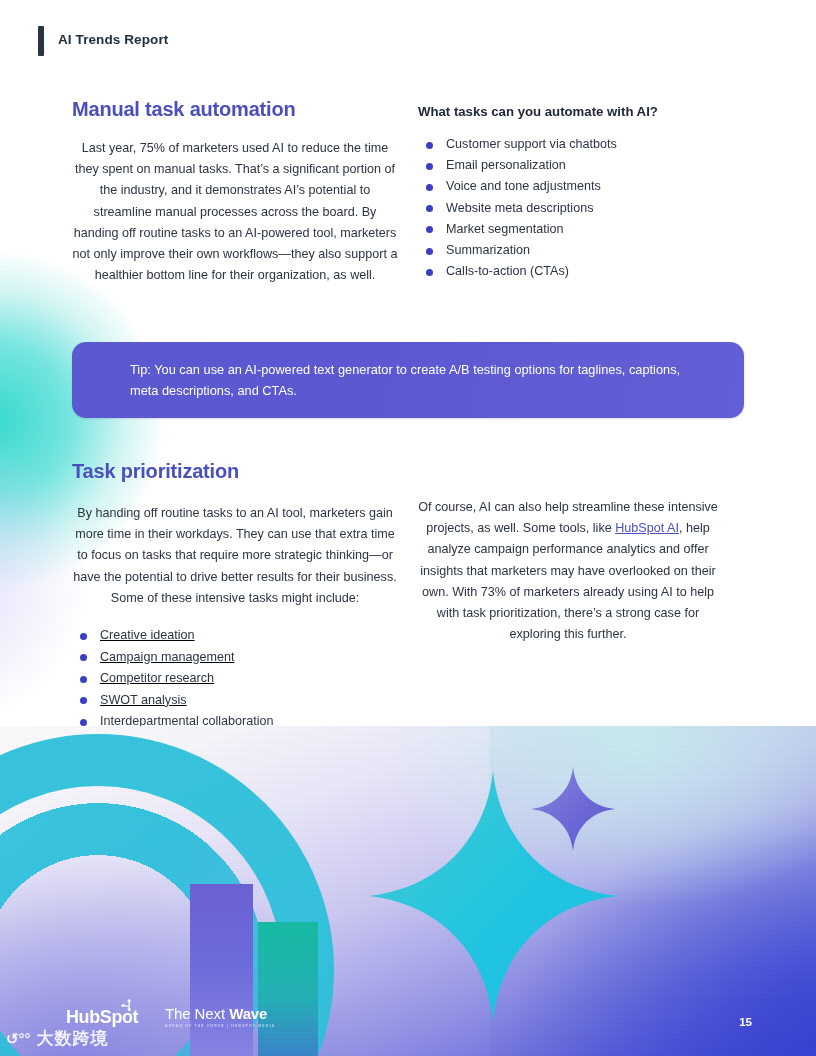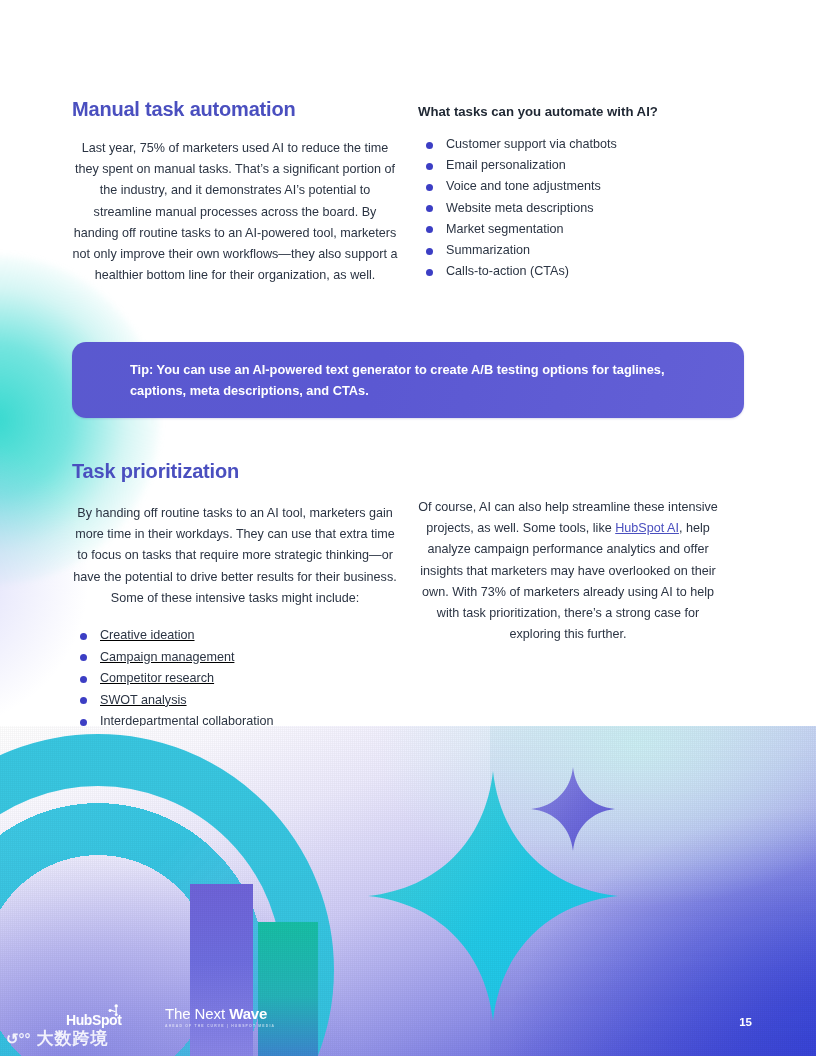--- a/index.html
+++ b/index.html
@@ -140,28 +140,28 @@
 
   
   .tip{
     position:absolute;left:72px;top:342px;width:672px;height:76px;
     border-radius:14px;
     background:linear-gradient(105deg,#5a59cf 0%,#5b58d2 45%,#6360d6 100%);
     box-shadow:0 1px 2px rgba(60,60,140,.18);
   }
   .tip-text{
     position:absolute;left:58px;right:40px;top:18px;
-    color:#ffffff;font-size:12.8px;font-weight:bold;line-height:20.5px;
+    color:#ffffff;font-size:12.8px;font-weight:normal;line-height:20.5px;
   }
 
   
   .footer{position:absolute;left:0;bottom:0;width:816px;height:60px;}
   .logo-hubspot{
     position:absolute;left:66px;bottom:28px;
-    color:#fff;font-size:14px;font-weight:bold;letter-spacing:-.4px;
+    color:#fff;font-size:18px;font-weight:bold;letter-spacing:-.4px;
   }
   .logo-hubspot .sprk{position:relative;display:inline-block;}
   .logo-hubspot .sprk svg{position:absolute;left:-1px;top:-8px;}
   .logo-tnw{
     position:absolute;left:165px;bottom:28px;color:#fff;
     font-size:15px;letter-spacing:-.1px;font-weight:400;
   }
   .logo-tnw b{font-weight:bold;}
   .logo-tnw .tag{
     display:block;font-size:3.4px;letter-spacing:1.2px;color:rgba(255,255,255,.62);
@@ -191,20 +191,24 @@
 </head>
 <body>
 
 <div class="page">
 
   <div class="bg-layer">
     <div class="glow-left"></div>
     <div class="glow-topleft"></div>
   </div>
 
+  <div class="header">
+    <div class="hdr-bar"></div>
+    <div class="hdr-title">AI Trends Report</div>
+  </div>
 
   <div class="content">
 
     <div class="col-left" style="top:98px;">
       <h2 class="sec-title">Manual task automation</h2>
       <p class="body" style="margin-top:17px;">Last year, 75% of marketers used AI to reduce the time they spent on manual tasks. That’s a significant portion of the industry, and it demonstrates AI’s potential to streamline manual processes across the board. By handing off routine tasks to an AI-powered tool, marketers not only improve their own workflows—they also support a healthier bottom line for their organization, as well.</p>
     </div>
 
     <div class="col-right" style="top:104px;width:320px;">
       <h3 class="sub-title">What tasks can you automate with AI?</h3>

